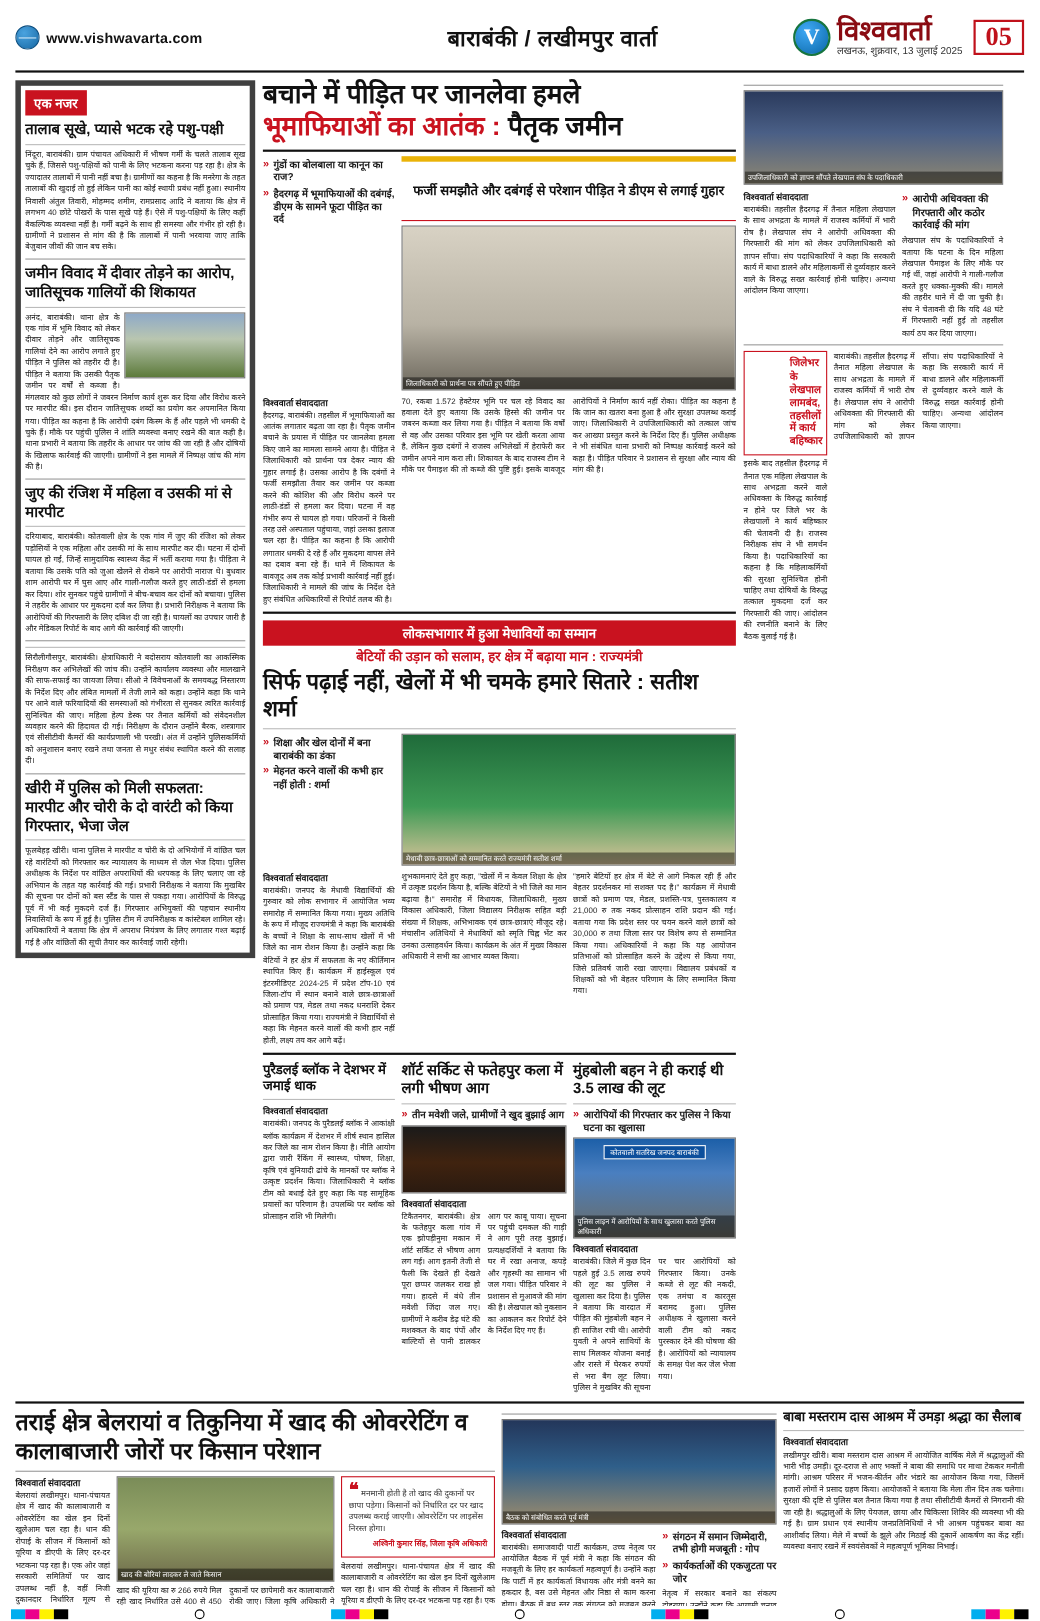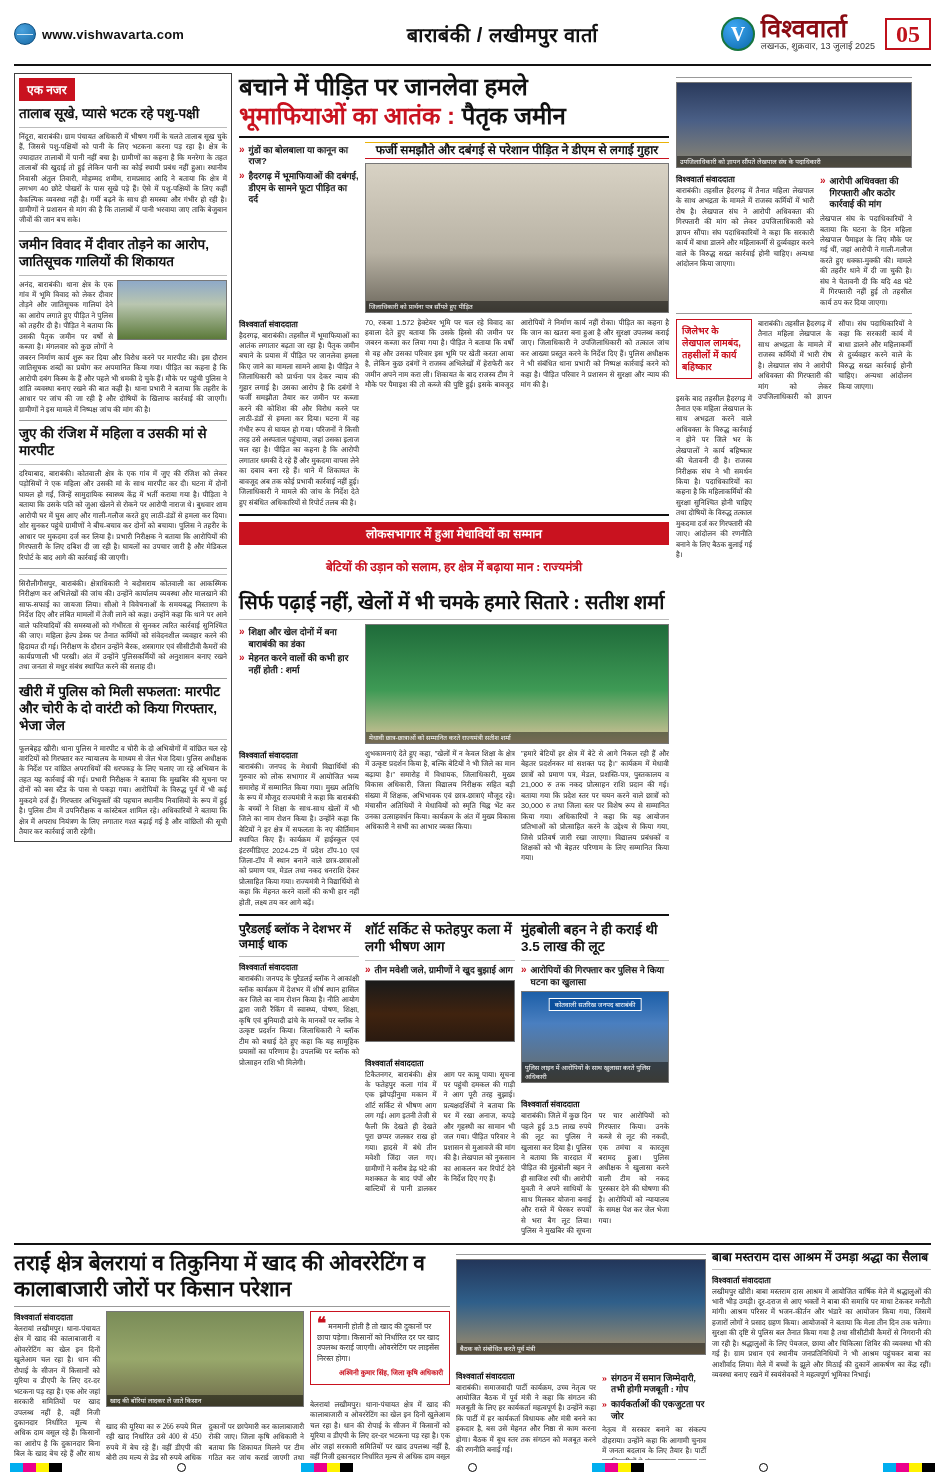--- a/index.html
+++ b/index.html
@@ -135,21 +135,21 @@
   .colorbar {
     position:absolute; left:0; right:0; bottom:0; height:14px;
     display:flex; align-items:center; justify-content:space-between; padding:0 10px;
     background:#fff;
   }
   .cmyk { display:flex; gap:0; }
   .cmyk span { width:13px; height:9px; display:block; }
   .sw-c{background:#00aeef;} .sw-m{background:#ec008c;} .sw-y{background:#fff200;} .sw-k{background:#000;}
   .reg { width:9px;height:9px;border-radius:50%;border:1px solid #000; }
   .center { text-align:center; }
-  .mt3{margin-top:15px;font-family:Liberation Serif, serif;} .mt5{margin-top:5px;}
+  .mt3{margin-top:3px;} .mt5{margin-top:5px;}
   .flexrow { display:flex; gap:6px; }
 </style>
 </head>
 <body>
 
 <div class="page">
 
   <div class="masthead">
     <div class="mh-left">
       <span class="globe-ic"></span>
@@ -166,21 +166,21 @@
           <div class="logo-sub">लखनऊ,  शुक्रवार, 13 जुलाई 2025</div>
         </div>
       </div>
       <div class="page-num">05</div>
     </div>
   </div>
 
   <div class="cols">
 
     <div class="col-left">
-      <div style="border:1px solid #404040; padding:4px;">
+      <div style="border:5px solid #404040; padding:4px;">
         <div class="sec-band">एक नजर</div>
 
         <div class="mt5">
           <div class="hl h-sm">तालाब सूखे, प्यासे भटक रहे पशु-पक्षी</div>
           <div class="thin"></div>
           <div class="body-txt">निंदूरा, बाराबंकी। ग्राम पंचायत अधिकारी में भीषण गर्मी के चलते तालाब सूख चुके हैं, जिससे पशु-पक्षियों को पानी के लिए भटकना करना पड़ रहा है। क्षेत्र के ज्यादातर तालाबों में पानी नहीं बचा है। ग्रामीणों का कहना है कि मनरेगा के तहत तालाबों की खुदाई तो हुई लेकिन पानी का कोई स्थायी प्रबंध नहीं हुआ। स्थानीय निवासी अंतुल तिवारी, मोहम्मद शमीम, रामप्रसाद आदि ने बताया कि क्षेत्र में लगभग 40 छोटे पोखरों के पास सूखे पड़े हैं। ऐसे में पशु-पक्षियों के लिए कहीं वैकल्पिक व्यवस्था नहीं है। गर्मी बढ़ने के साथ ही समस्या और गंभीर हो रही है। ग्रामीणों ने प्रशासन से मांग की है कि तालाबों में पानी भरवाया जाए ताकि बेजुबान जीवों की जान बच सके।</div>
         </div>
 
         <div class="rule"></div>
         <div>
@@ -227,21 +227,21 @@
             <div class="bullet">
               <span class="ar">»</span>
               <span>गुंडों का बोलबाला या कानून का राज?</span>
             </div>
             <div class="bullet">
               <span class="ar">»</span>
               <span>हैदरगढ़ में भूमाफियाओं की दबंगई, डीएम के सामने फूटा पीड़ित का दर्द</span>
             </div>
           </div>
           <div style="flex:1;">
-            <div class="hl h-xs center" style="border-top:1px solid #eab308;border-bottom:1px solid #c9121f;padding:0 0;">फर्जी समझौते और दबंगई से परेशान पीड़ित ने डीएम से लगाई गुहार</div>
+            <div class="hl h-xs center" style="border-top:5px solid #eab308;border-bottom:1px solid #c9121f;padding:19px 0;">फर्जी समझौते और दबंगई से परेशान पीड़ित ने डीएम से लगाई गुहार</div>
             <div class="photo ph-room" style="height:150px; margin-top:4px;">
               <div class="cap">जिलाधिकारी को प्रार्थना पत्र सौंपते हुए पीड़ित</div>
             </div>
           </div>
         </div>
 
         <div class="flexrow mt5">
           <div style="width:120px;">
             <div class="byline">विश्ववार्ता संवाददाता</div>
             <div class="body-txt">हैदरगढ़, बाराबंकी। तहसील में भूमाफियाओं का आतंक लगातार बढ़ता जा रहा है। पैतृक जमीन बचाने के प्रयास में पीड़ित पर जानलेवा हमला किए जाने का मामला सामने आया है। पीड़ित ने जिलाधिकारी को प्रार्थना पत्र देकर न्याय की गुहार लगाई है। उसका आरोप है कि दबंगों ने फर्जी समझौता तैयार कर जमीन पर कब्जा करने की कोशिश की और विरोध करने पर लाठी-डंडों से हमला कर दिया। घटना में वह गंभीर रूप से घायल हो गया। परिजनों ने किसी तरह उसे अस्पताल पहुंचाया, जहां उसका इलाज चल रहा है। पीड़ित का कहना है कि आरोपी लगातार धमकी दे रहे हैं और मुकदमा वापस लेने का दबाव बना रहे हैं। थाने में शिकायत के बावजूद अब तक कोई प्रभावी कार्रवाई नहीं हुई। जिलाधिकारी ने मामले की जांच के निर्देश देते हुए संबंधित अधिकारियों से रिपोर्ट तलब की है।</div>
@@ -349,21 +349,21 @@
           </div>
           <div class="body-txt">लेखपाल संघ के पदाधिकारियों ने बताया कि घटना के दिन महिला लेखपाल पैमाइश के लिए मौके पर गई थीं, जहां आरोपी ने गाली-गलौज करते हुए धक्का-मुक्की की। मामले की तहरीर थाने में दी जा चुकी है। संघ ने चेतावनी दी कि यदि 48 घंटे में गिरफ्तारी नहीं हुई तो तहसील कार्य ठप कर दिया जाएगा।</div>
         </div>
       </div>
 
       <div class="rule"></div>
 
       <div class="flexrow">
         <div style="width:76px;">
           <div class="boxed box-red">
-            <div class="hl h-xs red" style="font-size:9.5px;">जिलेभर के लेखपाल लामबंद, तहसीलों में कार्य बहिष्कार</div>
+            <div class="hl h-xs red" style="font-size:9.5px;margin-left:36px;">जिलेभर के लेखपाल लामबंद, तहसीलों में कार्य बहिष्कार</div>
           </div>
           <div class="body-txt mt3">इसके बाद तहसील हैदरगढ़ में तैनात एक महिला लेखपाल के साथ अभद्रता करने वाले अधिवक्ता के विरुद्ध कार्रवाई न होने पर जिले भर के लेखपालों ने कार्य बहिष्कार की चेतावनी दी है। राजस्व निरीक्षक संघ ने भी समर्थन किया है। पदाधिकारियों का कहना है कि महिलाकर्मियों की सुरक्षा सुनिश्चित होनी चाहिए तथा दोषियों के विरुद्ध तत्काल मुकदमा दर्ज कर गिरफ्तारी की जाए। आंदोलन की रणनीति बनाने के लिए बैठक बुलाई गई है।</div>
         </div>
         <div style="flex:1;">
           <div class="body-txt two">बाराबंकी। तहसील हैदरगढ़ में तैनात महिला लेखपाल के साथ अभद्रता के मामले में राजस्व कर्मियों में भारी रोष है। लेखपाल संघ ने आरोपी अधिवक्ता की गिरफ्तारी की मांग को लेकर उपजिलाधिकारी को ज्ञापन सौंपा। संघ पदाधिकारियों ने कहा कि सरकारी कार्य में बाधा डालने और महिलाकर्मी से दुर्व्यवहार करने वाले के विरुद्ध सख्त कार्रवाई होनी चाहिए। अन्यथा आंदोलन किया जाएगा।</div>
         </div>
       </div>
     </div>
   </div>
 

